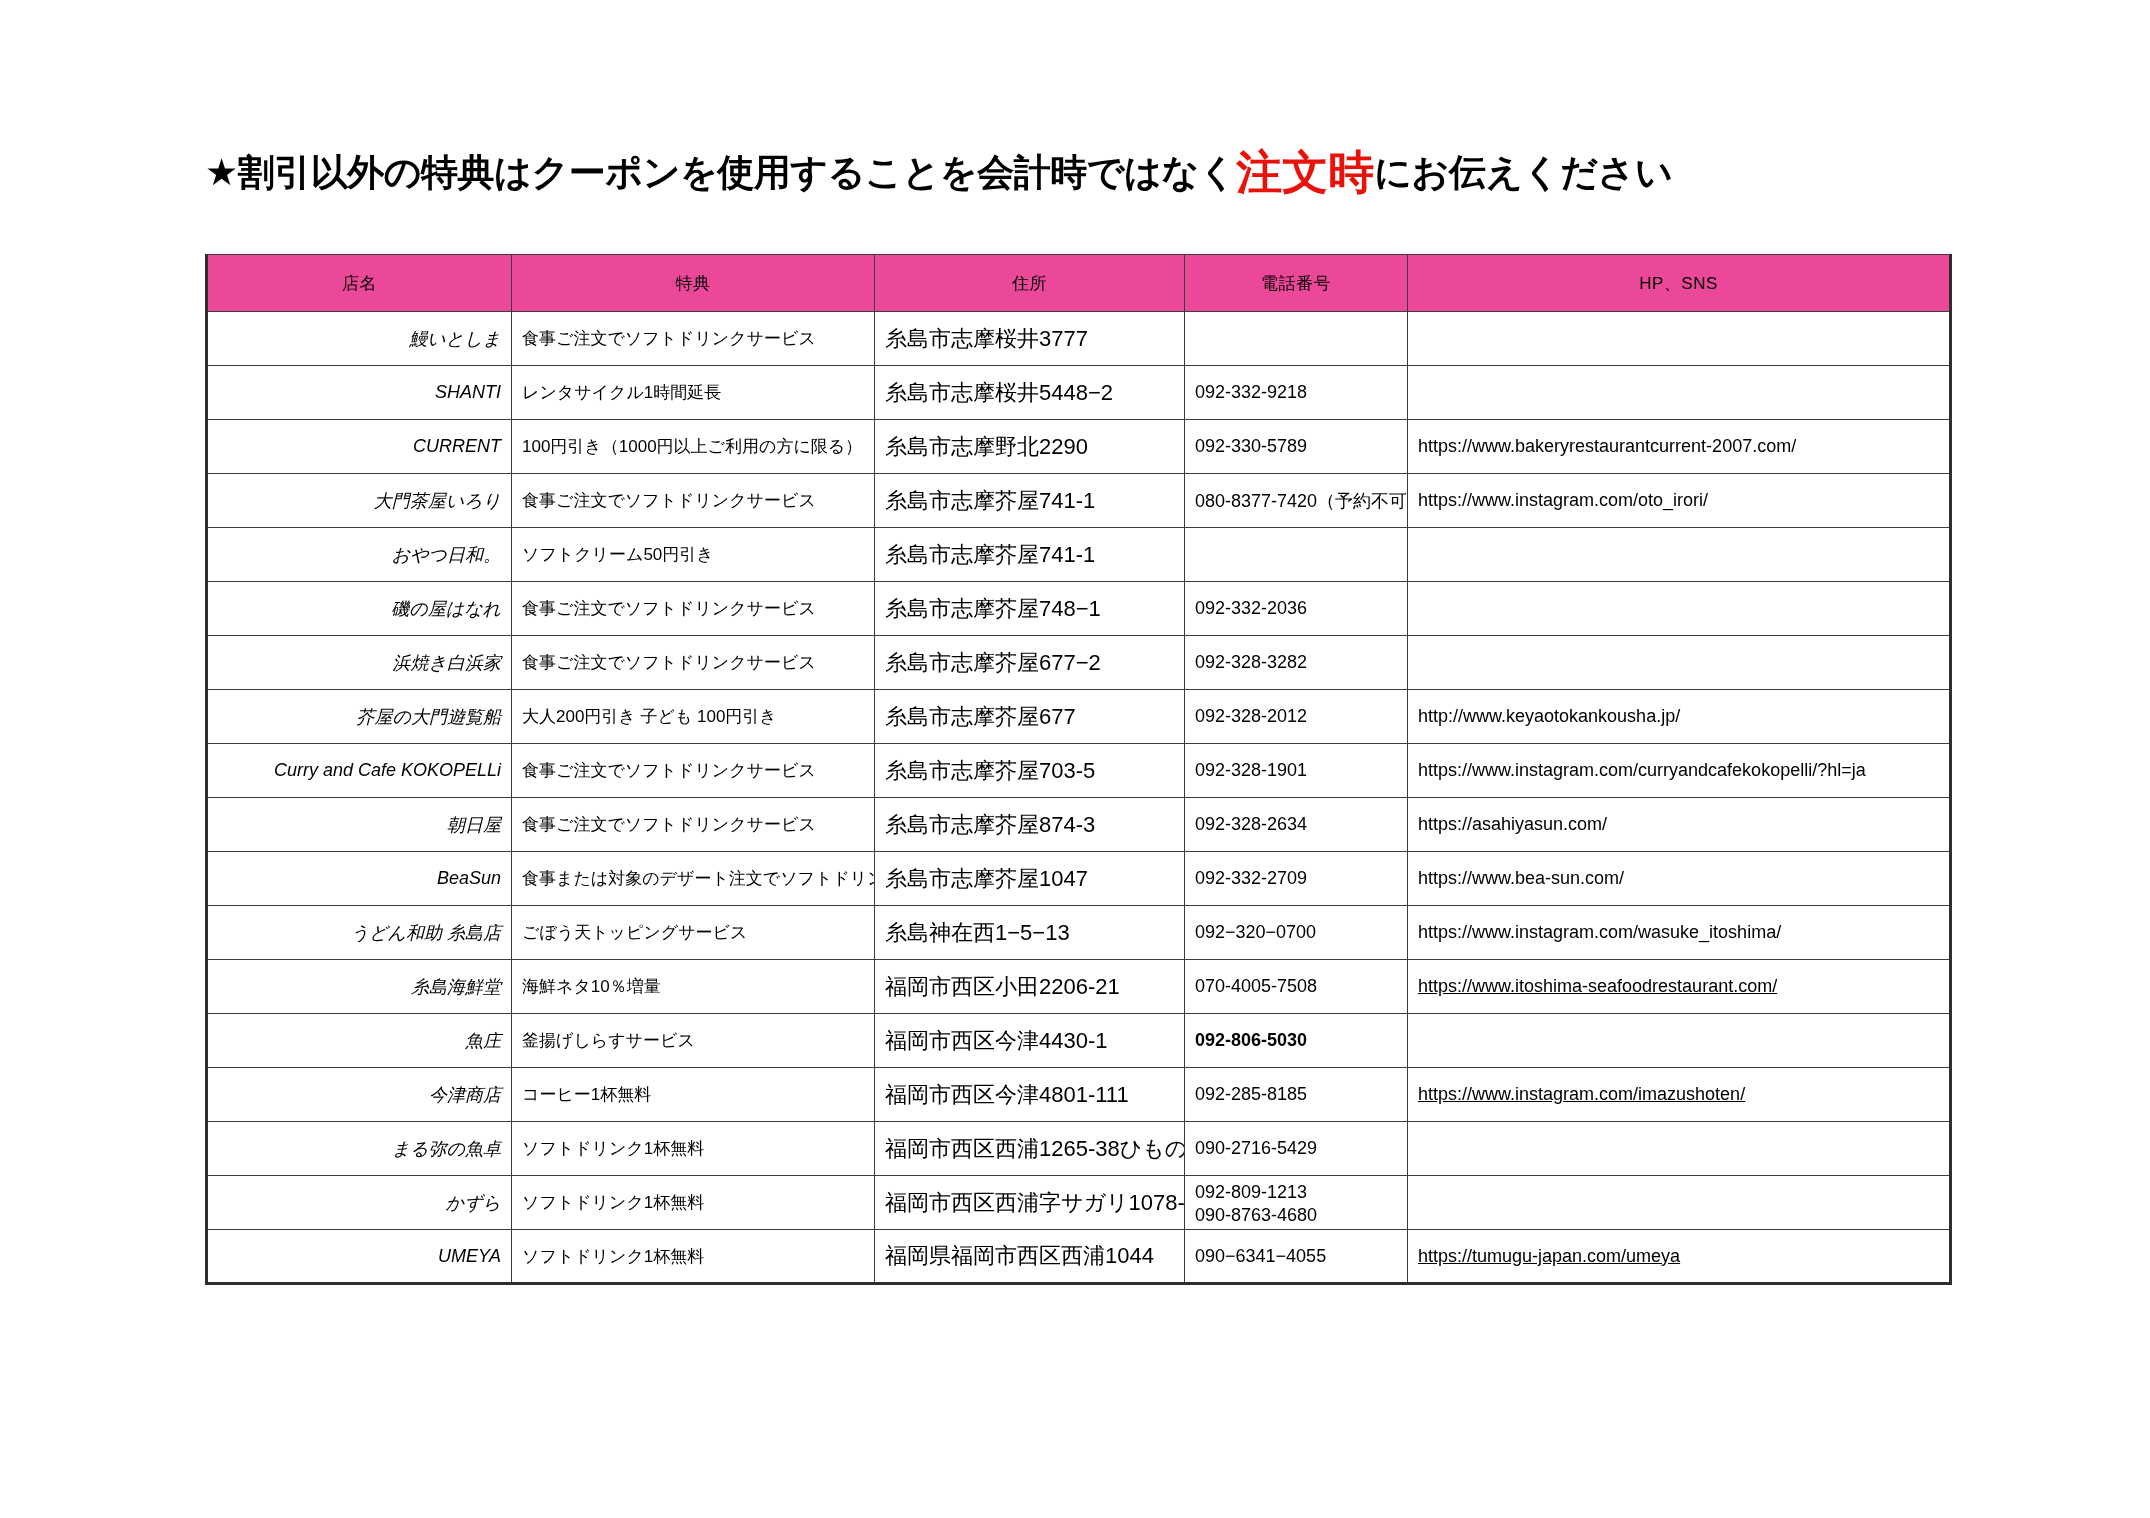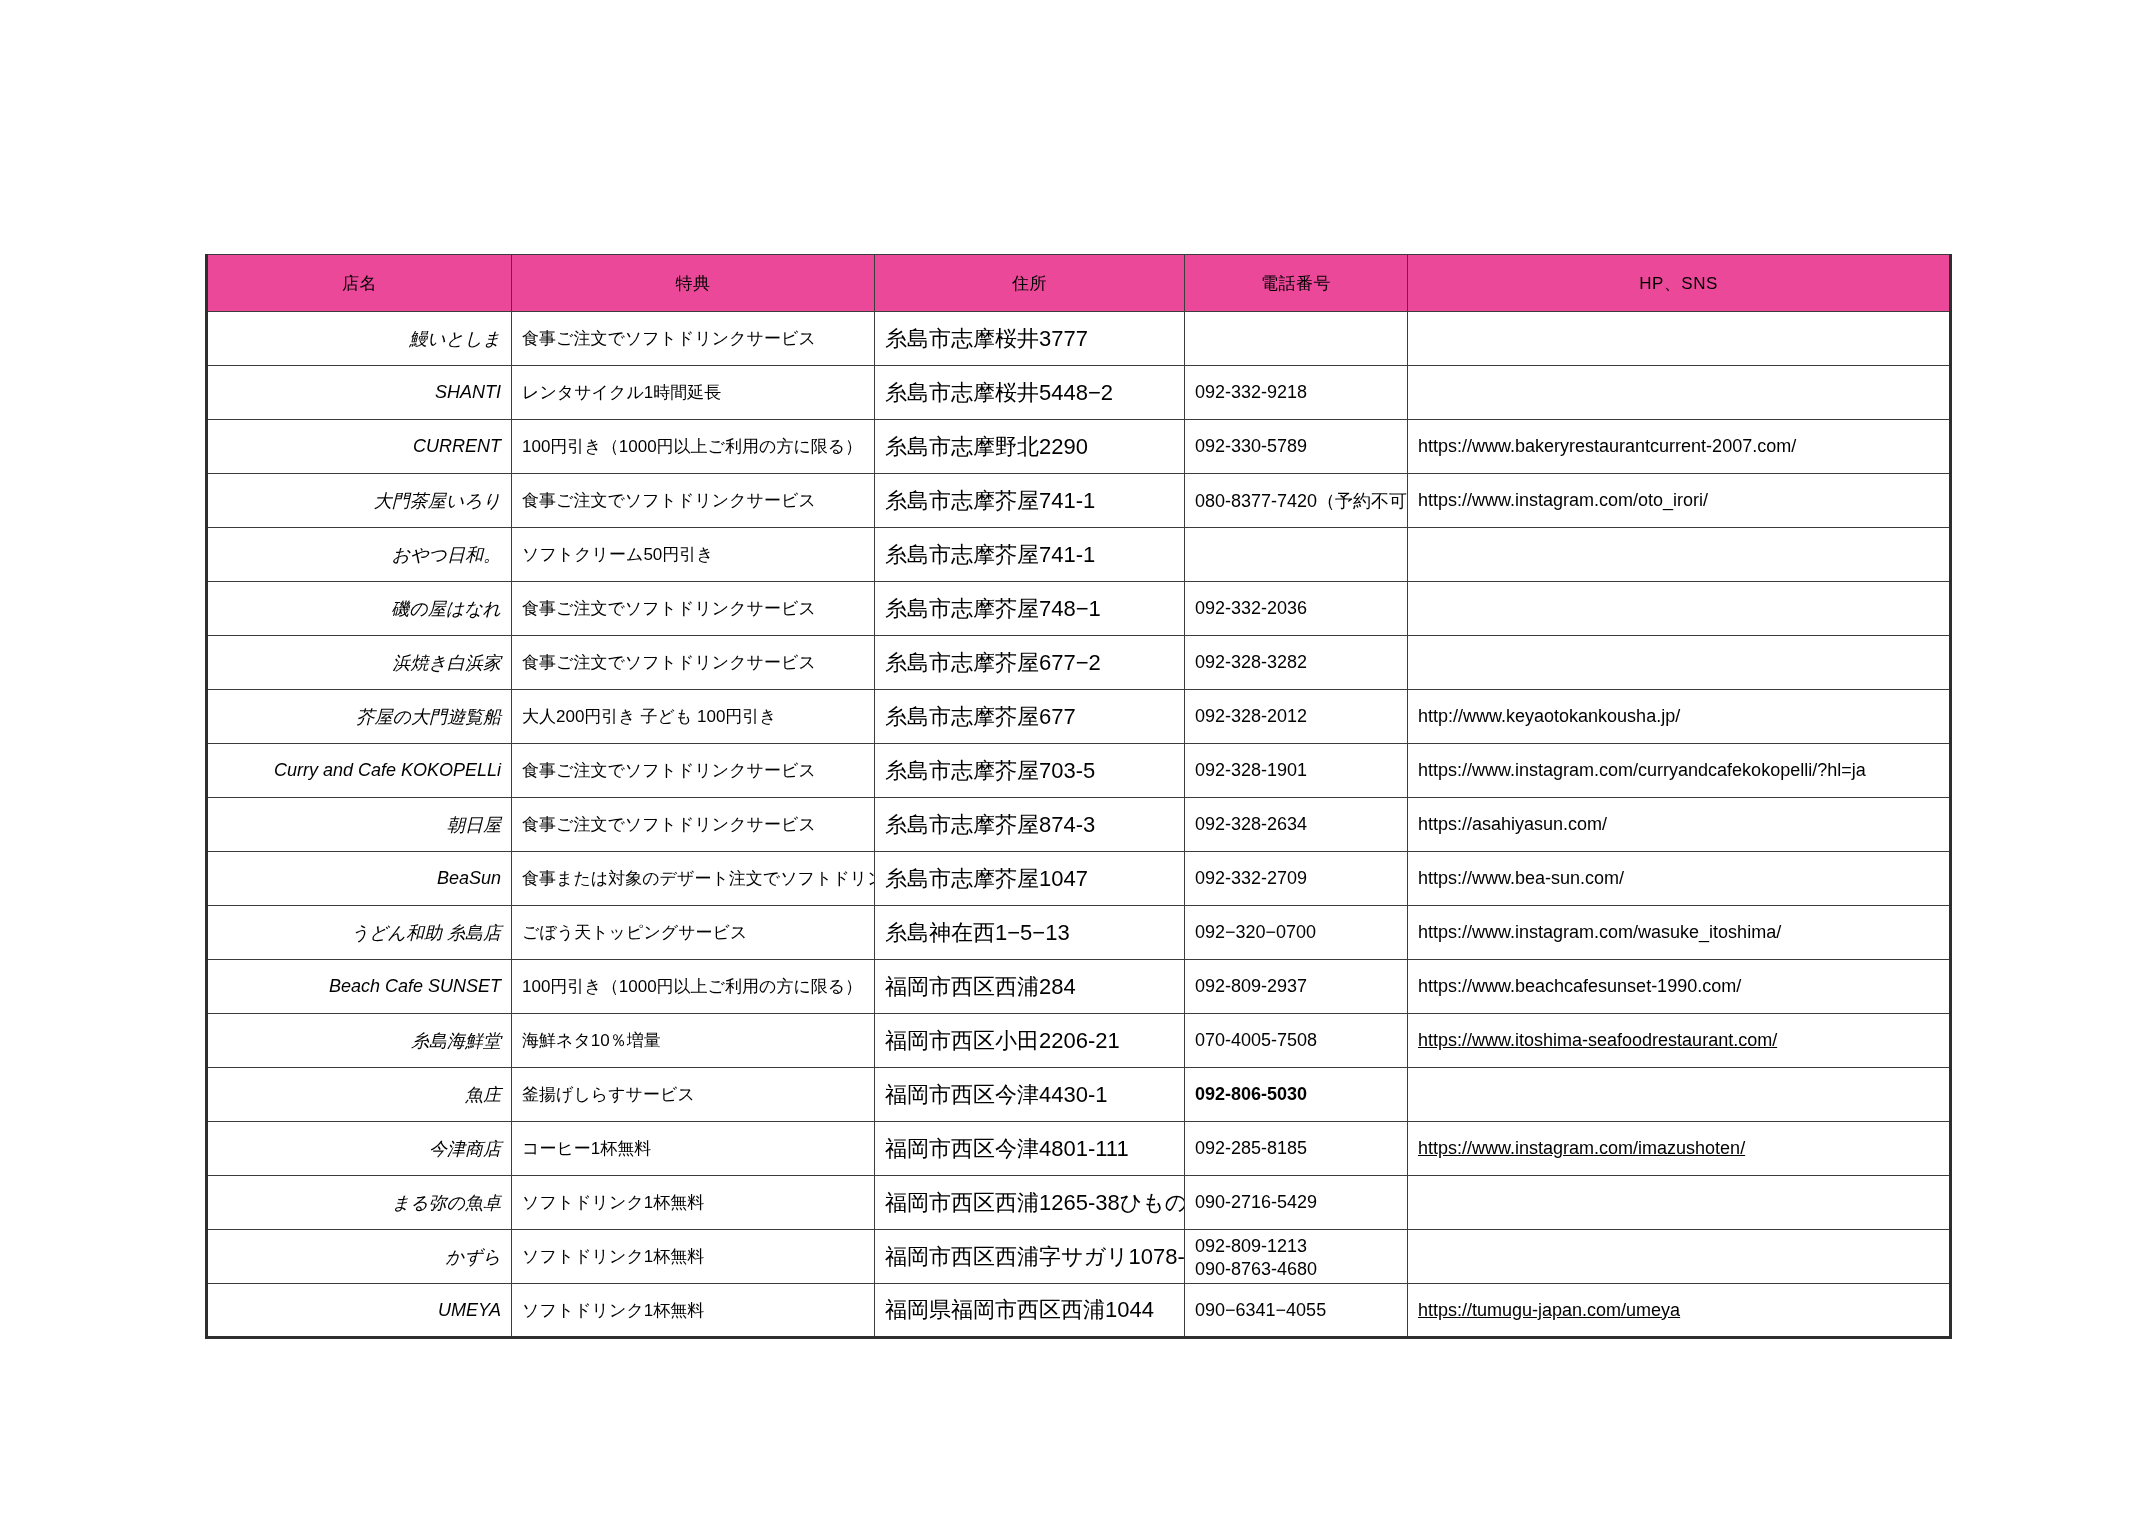--- a/index.html
+++ b/index.html
@@ -106,20 +106,23 @@
   .tel.bold { font-weight: bold; }
   .web .link-underline { text-decoration: underline; }
   .tel .tel-line { display: block; line-height: 1.25; font-size: 18px; }
   .tel.two-line { padding-top: 2px; margin-left: 32px; }
 </style>
 </head>
 <body>
 
 <div class="page">
 
+  <div class="title-bar">
+    <span class="title-text">★割引以外の特典はクーポンを使用することを会計時ではなく</span><span class="title-red">注文時</span><span class="title-text">にお伝えください</span>
+  </div>
 
   <div class="table-wrap">
     <table class="coupon-table">
       <colgroup>
         <col class="c-shop">
           <col class="c-perk">
           <col class="c-addr">
           <col class="c-tel">
           <col class="c-web">
       </colgroup>
@@ -211,27 +214,20 @@
             <td class="web"><span>https://www.bea-sun.com/</span></td>
           </tr>
           <tr>
             <td class="shop">うどん和助 糸島店</td>
             <td class="perk">ごぼう天トッピングサービス</td>
             <td class="addr">糸島神在西1−5−13</td>
             <td class="tel">092−320−0700</td>
             <td class="web"><span>https://www.instagram.com/wasuke_itoshima/</span></td>
           </tr>
           <tr>
-            <td class="shop">Beach Cafe SUNSET</td>
-            <td class="perk">100円引き（1000円以上ご利用の方に限る）</td>
-            <td class="addr">福岡市西区西浦284</td>
-            <td class="tel">092-809-2937</td>
-            <td class="web"><span>https://www.beachcafesunset-1990.com/</span></td>
-          </tr>
-          <tr>
             <td class="shop">糸島海鮮堂</td>
             <td class="perk">海鮮ネタ10％増量</td>
             <td class="addr">福岡市西区小田2206-21</td>
             <td class="tel">070-4005-7508</td>
             <td class="web"><span class="link-underline">https://www.itoshima-seafoodrestaurant.com/</span></td>
           </tr>
           <tr>
             <td class="shop">魚庄</td>
             <td class="perk">釜揚げしらすサービス</td>
             <td class="addr">福岡市西区今津4430-1</td>

